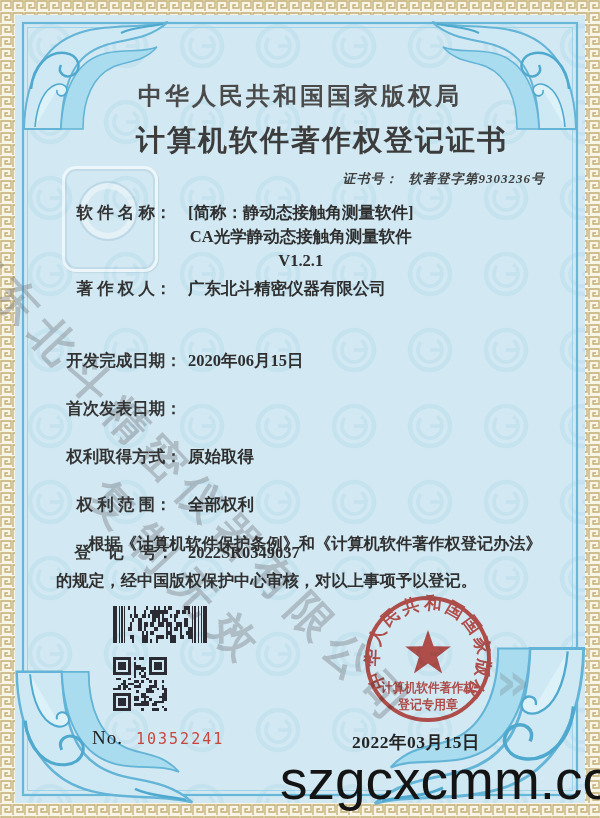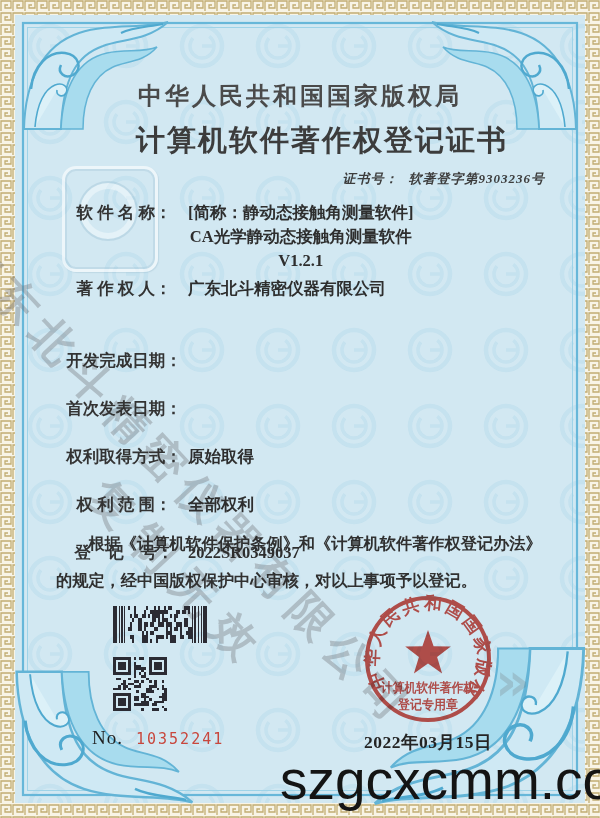--- a/index.html
+++ b/index.html
@@ -42,21 +42,21 @@
   .serial .num{
     color:#c8473d;font-family:"DejaVu Sans Mono","Liberation Mono",monospace;
     font-size:15px;letter-spacing:2px;margin-left:13px;font-weight:400;
   }
 
   .barcode{top:606px;left:113px;}
   .qrcode{top:657px;left:113px;}
 
   .seal{top:588px;left:352px;opacity:.92;mix-blend-mode:multiply;}
   .issue-date{
-    top:730px;left:352px;width:152px;text-align:center;
+    top:730px;left:352px;width:152px;text-align:left;
     font-size:17.5px;font-weight:700;color:#242424;letter-spacing:.5px;
   }
 
   .wm-diag{
     z-index:2;white-space:nowrap;color:rgba(105,105,110,.34);
     font-weight:700;transform-origin:0 0;pointer-events:none;
   }
   .wm1{left:-15px;top:225px;font-size:44px;letter-spacing:10px;transform:rotate(47deg);}
   .wm2{left:118px;top:468px;font-size:44px;letter-spacing:16px;transform:rotate(47deg);}
   .wm-site{
@@ -156,20 +156,21 @@
         <div>CA光学静动态接触角测量软件</div>
         <div>V1.2.1</div>
       </div>
     </div>
     <div class="frow r1">
       <span class="lbl">著 作 权 人：</span>
       <div class="val">广东北斗精密仪器有限公司</div>
     </div>
     <div class="frow r2">
       <span class="lbl">开发完成日期：</span>
+      <div class="val">2020年06月15日</div>
     </div>
     <div class="frow r3">
       <span class="lbl">首次发表日期：</span>
     </div>
     <div class="frow r4">
       <span class="lbl">权利取得方式：</span>
       <div class="val">原始取得</div>
     </div>
     <div class="frow r5">
       <span class="lbl">权 利 范 围：</span>

